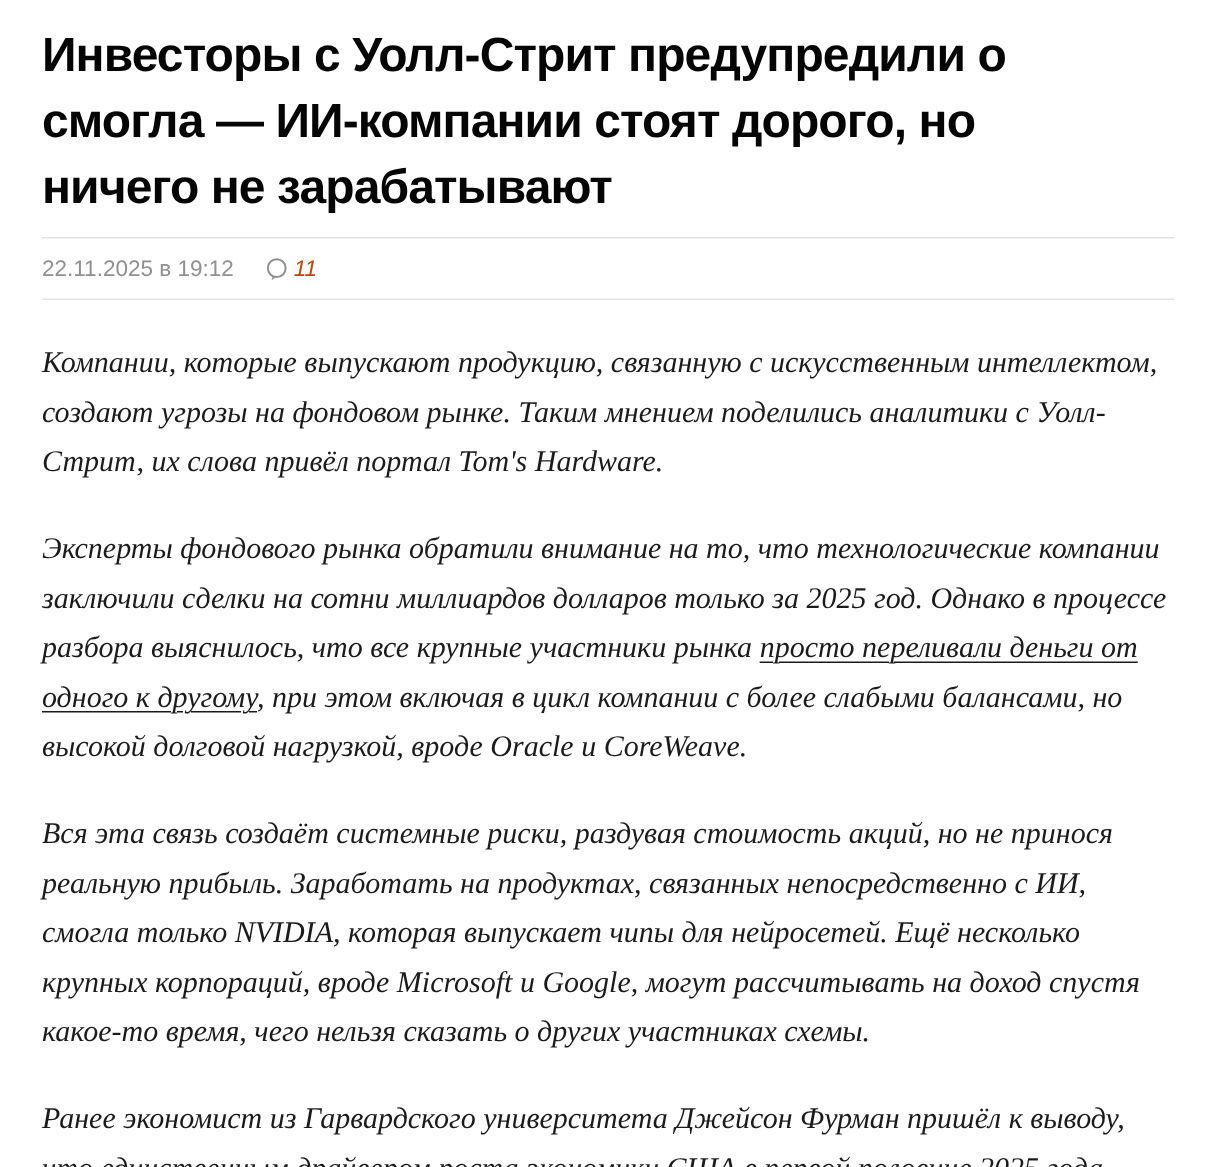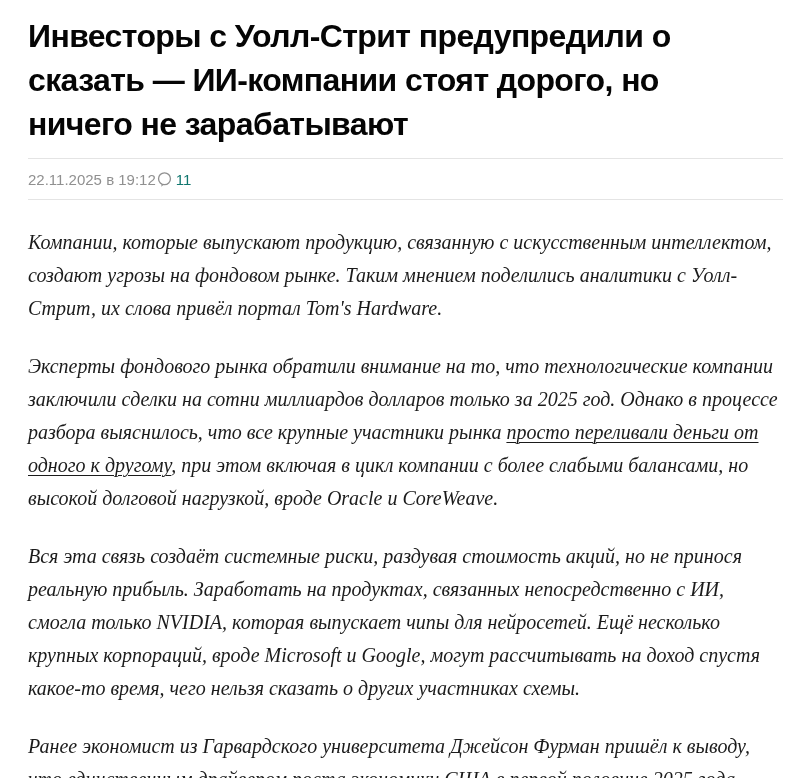--- a/index.html
+++ b/index.html
@@ -25,31 +25,33 @@
   }
   .divider {
     border: none;
     border-top: 1px solid #e4e4e4;
     height: 0;
     width: 100%;
   }
   .meta-row {
     display: flex;
     align-items: center;
+    gap: 20px;
     padding: 12px 0 11px 0;
     font-family: "Liberation Sans", sans-serif;
     font-size: 15px;
     color: #909090;
   }
   .comments {
     display: inline-flex;
     align-items: center;
     gap: 3px;
-    color: #0f766e;
+    color: #c2410c;
     cursor: pointer;
+    font-style: italic;
   }
   .comments svg { display: block; }
   .article-body {
     font-family: "Liberation Serif", "DejaVu Serif", serif;
     font-size: 20px;
     line-height: 33px;
     color: #1b1b1b;
     padding-top: 1px;
   }
   .article-body p {
@@ -63,21 +65,21 @@
     text-decoration-thickness: 1px;
     text-underline-offset: 3px;
     cursor: pointer;
   }
 </style>
 </head>
 <body>
 
 <article class="article">
 
-  <h1 class="article-title">Инвесторы с Уолл-Стрит предупредили о сказать — ИИ-компании стоят дорого, но ничего не зарабатывают</h1>
+  <h1 class="article-title">Инвесторы с Уолл-Стрит предупредили о смогла — ИИ-компании стоят дорого, но ничего не зарабатывают</h1>
 
   <hr class="divider">
 
   <div class="meta-row">
     <span class="publish-date">22.11.2025 в 19:12</span>
     <span class="comments">
       <span>
         <svg width="17" height="17" viewBox="0 0 18 18" aria-hidden="true">
           <circle cx="9" cy="8.2" r="6.3" fill="none" stroke="#909090" stroke-width="1.4"></circle>
           <path d="M6.2 13.9 L5.3 16.8 L8.6 14.4 Z" fill="#909090"></path>

